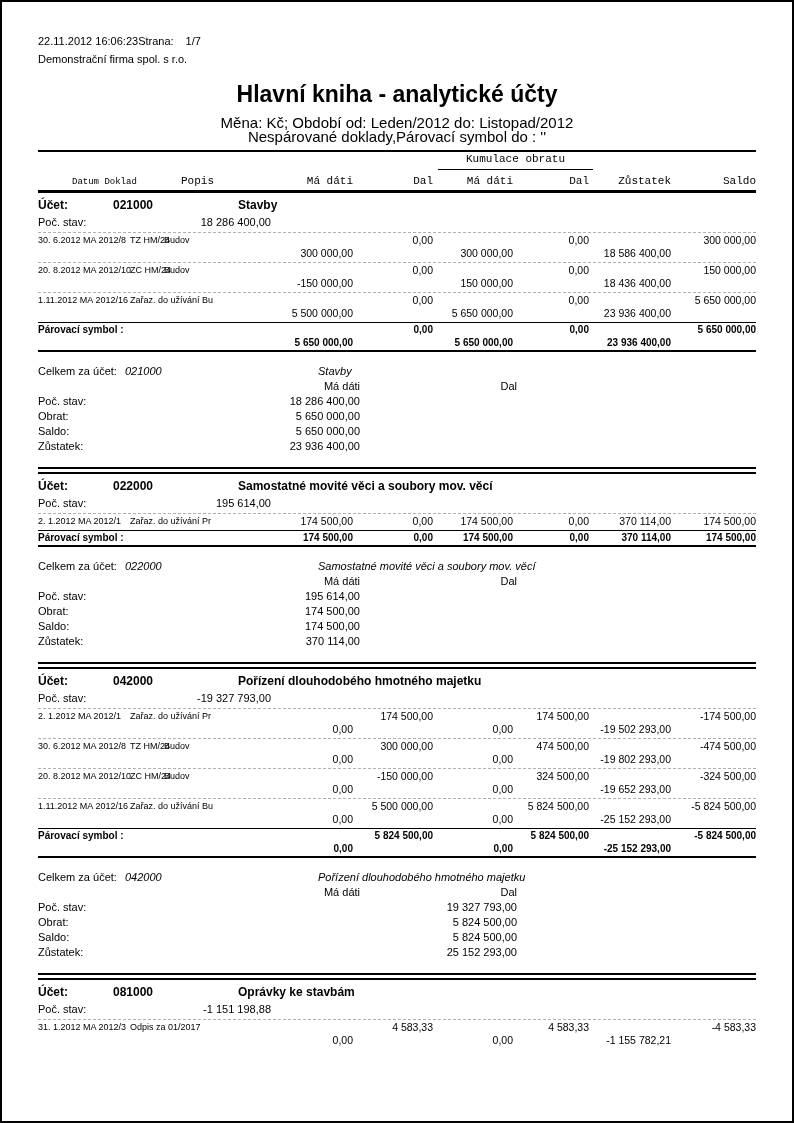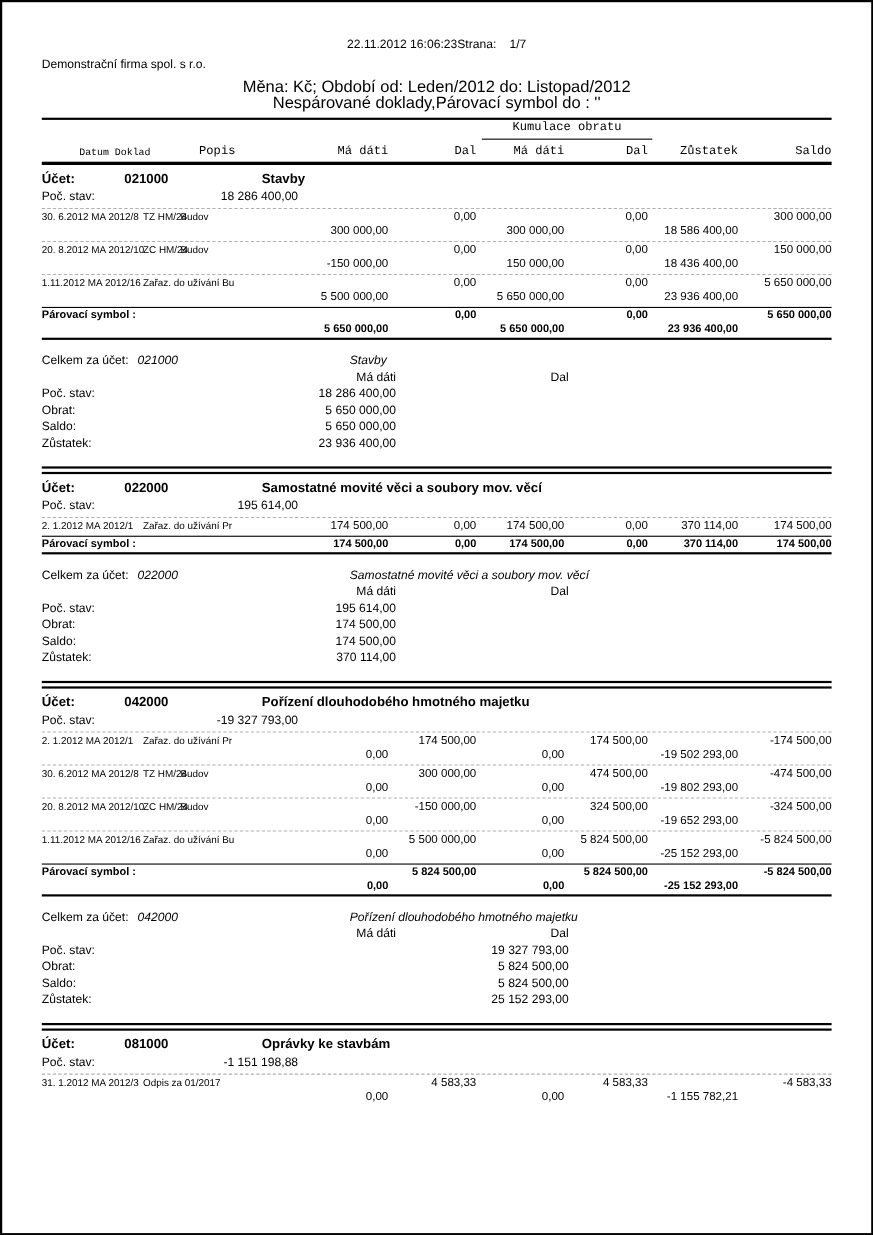--- a/index.html
+++ b/index.html
@@ -13,21 +13,21 @@
     width:794px; height:1123px;
     border:2px solid #000;
     background:#fff;
     padding:32px 36px 0 36px;
     overflow:hidden;
     position:relative;
   }
   .nowrap { white-space:nowrap; }
 
   
-  .rpt-head { display:flex; justify-content:center; height:14px; line-height:14px; }
+  .rpt-head { display:flex; justify-content:flex-start; height:14px; line-height:14px; }
   .page-num-wrap { display:flex; }
   .page-num-wrap .val { margin-left:12px; }
   .company { margin-top:4px; height:14px; line-height:14px; }
   .title { margin-top:13px; height:30px; line-height:30px; text-align:center; font-size:23px; font-weight:bold; }
   .sub { height:14px; line-height:14px; text-align:center; font-size:15px; }
   .sub1 { margin-top:7px; }
   .rt2 { border-top:2px solid #000; }
   .rt3 { border-top:3px solid #000; }
   .dbl { height:7px; border-top:2px solid #000; border-bottom:2px solid #000; margin:4px 0; }
   .dash { border-top:1px dashed #b0b0b0; margin:2px 0 1px 0; }
@@ -83,20 +83,21 @@
 
   <div class="rpt-head">
     <span class="nowrap">22.11.2012 16:06:23</span>
     <span class="page-num-wrap">
       <span>Strana:</span>
       <span class="val">1/7</span>
     </span>
   </div>
   <div class="company">Demonstrační firma spol. s r.o.</div>
 
+  <div class="title">Hlavní kniha - analytické účty</div>
   <div class="sub sub1">Měna: Kč; Období od: Leden/2012 do: Listopad/2012</div>
   <div class="sub">Nespárované doklady,Párovací symbol do : ''</div>
 
   <div class="rt2 rule-top"></div>
 
   <div class="thead">
     <span class="kum-label">Kumulace obratu</span>
     <i class="kum-line"></i>
     <span class="h-date">Datum Doklad</span>
     <span class="h-popis">Popis</span>

